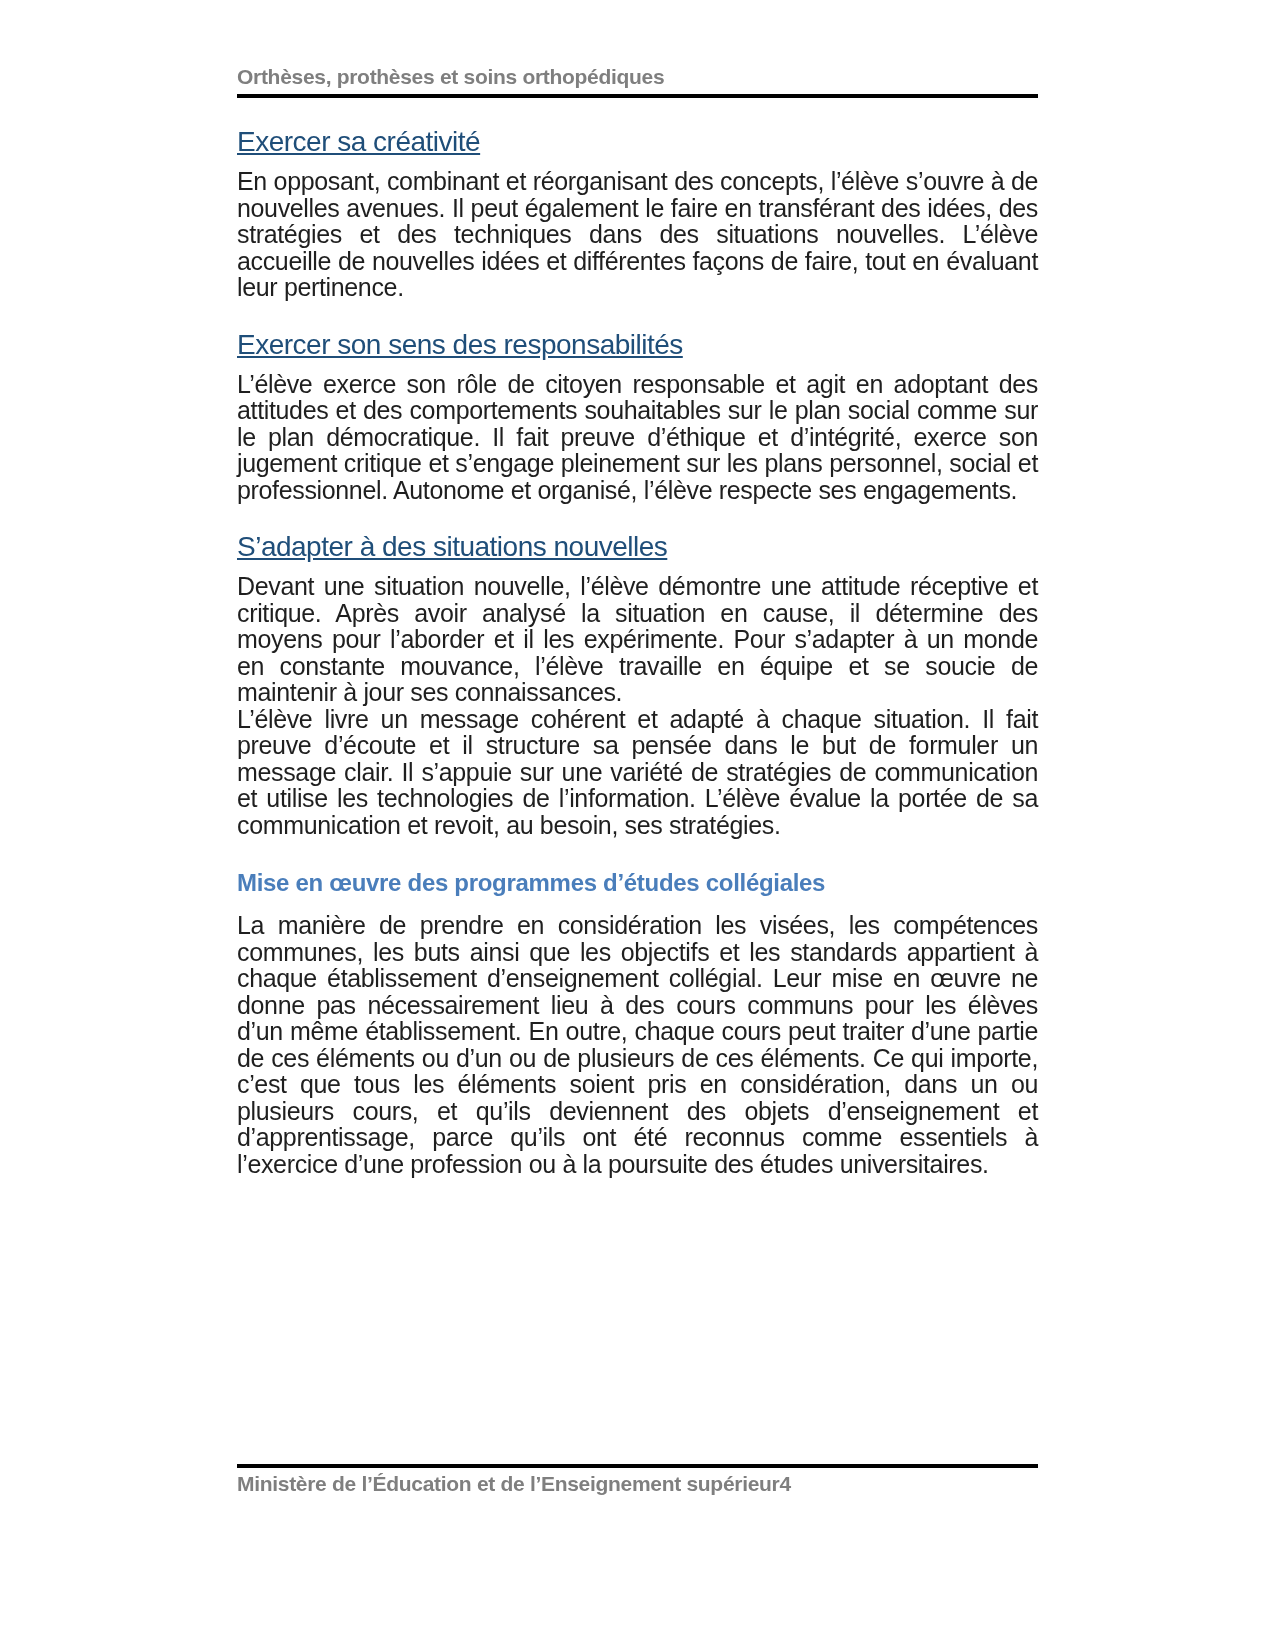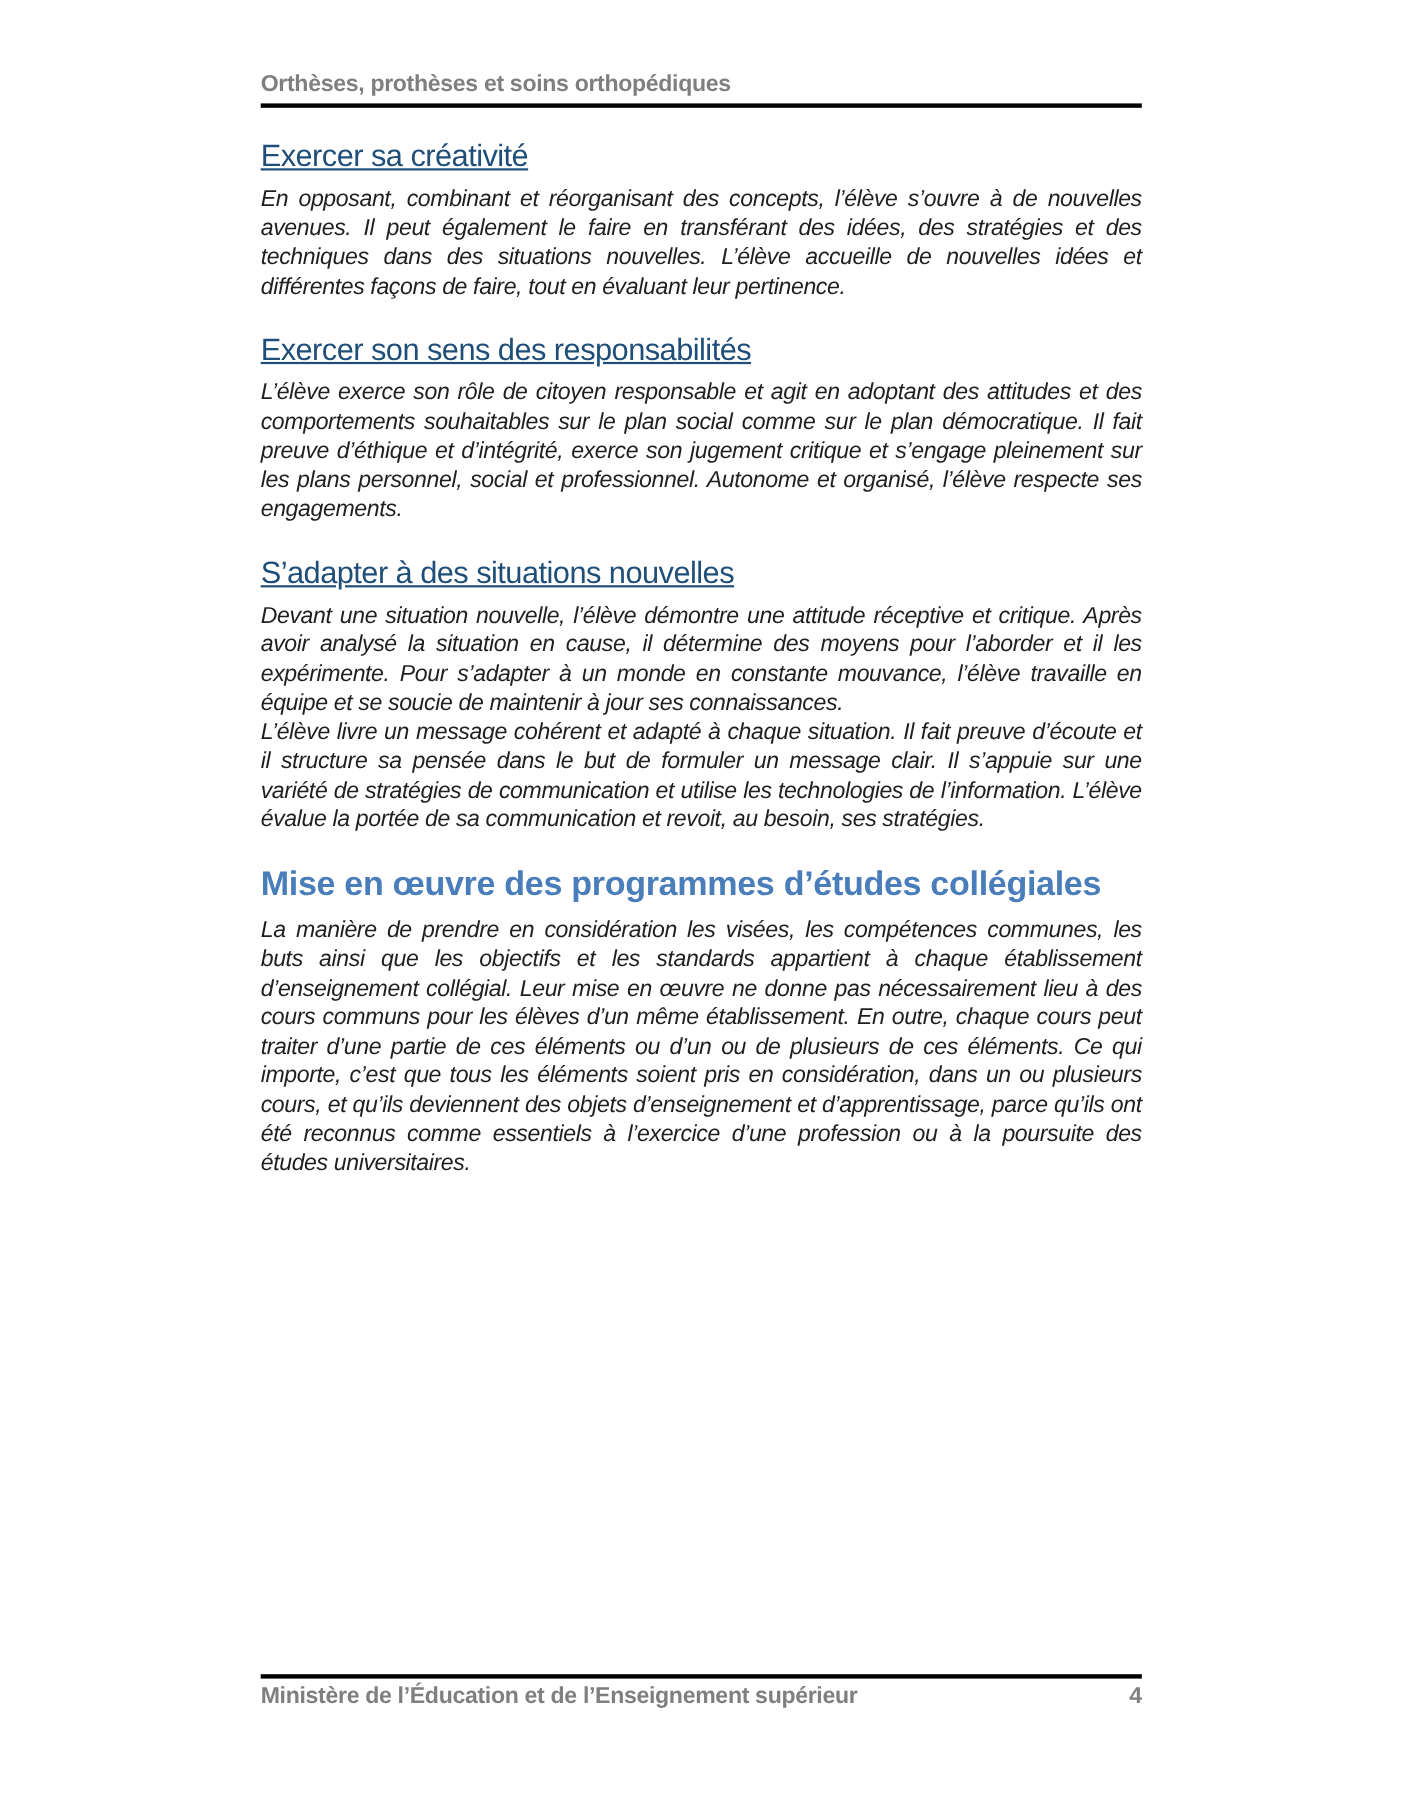--- a/index.html
+++ b/index.html
@@ -37,44 +37,43 @@
   h2.section-heading {
     font-size: 28px;
     line-height: 32px;
     font-weight: 400;
     color: #1f4e79;
     letter-spacing: -0.5px;
     margin: 28px 0 10px 0;
     text-decoration: underline;
   }
   h1.main-heading {
-    font-size: 31px;
+    font-size: 24px;
     line-height: 38px;
     font-weight: 700;
     color: #4a7ebb;
     letter-spacing: -0.3px;
     margin: 26px 0 10px 0;
   }
   p.body-par {
-    font-size: 21px;
+    font-size: 25px;
     line-height: 26.5px;
     letter-spacing: -0.35px;
     text-align: justify;
     margin: 0;
-    font-style: italic;
   }
   .doc-footer {
     position: absolute;
     left: 130px;
     right: 130px;
-    top: 1522px;
+    top: 1464px;
     border-top: 4px solid #000000;
     padding-top: 4px;
     display: flex;
-    justify-content: space-between;
+    justify-content: flex-start;
     align-items: baseline;
     font-size: 21px;
     font-weight: bold;
     color: #7f7f7f;
     letter-spacing: -0.3px;
   }
 </style>
 </head>
 <body>
 

